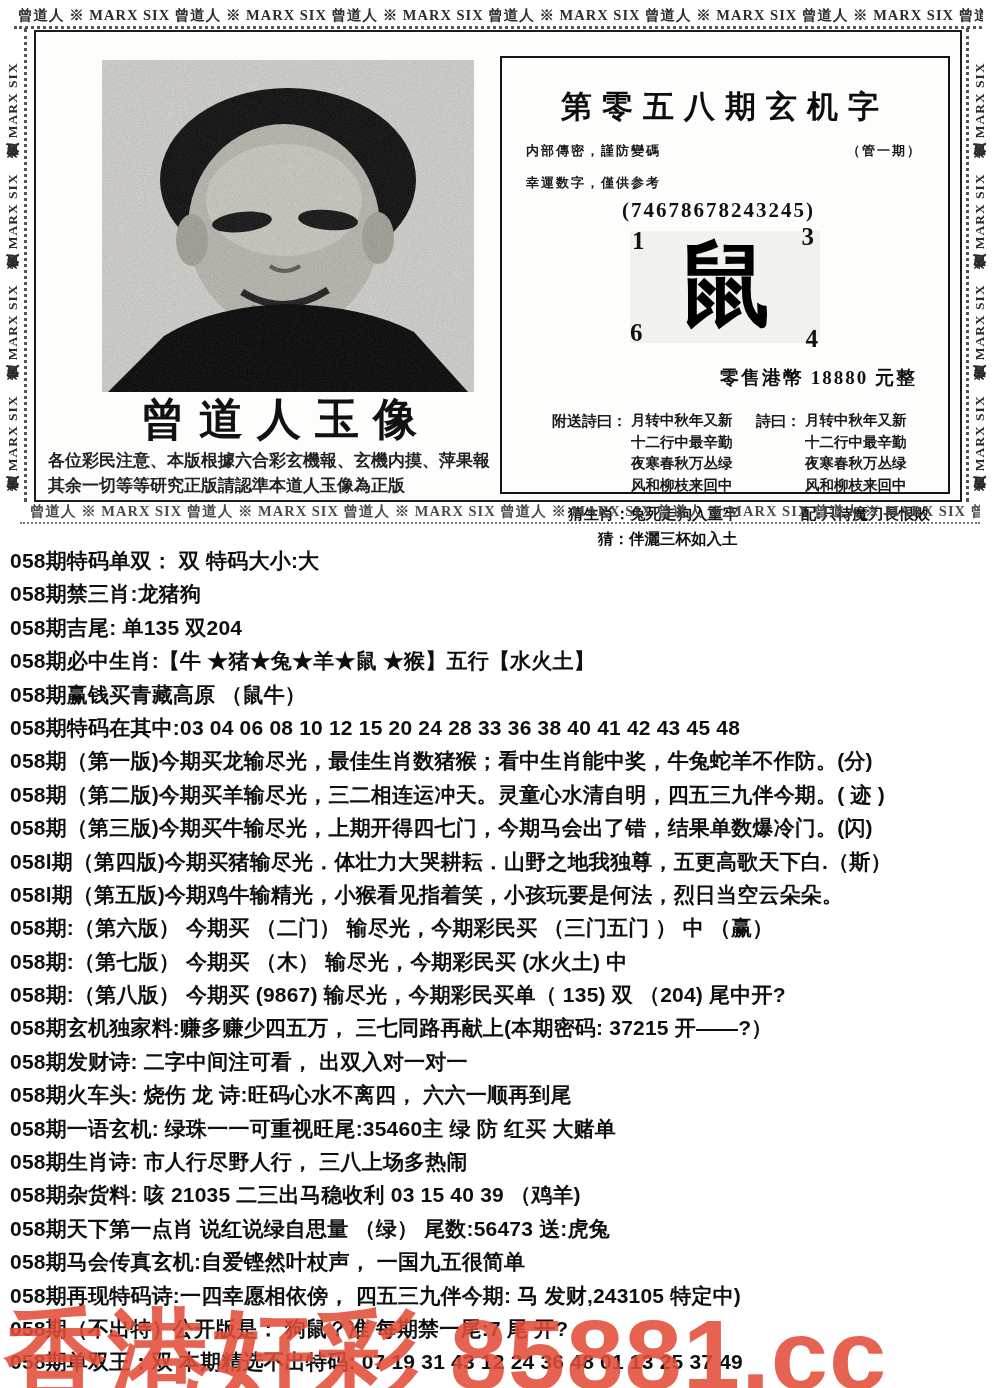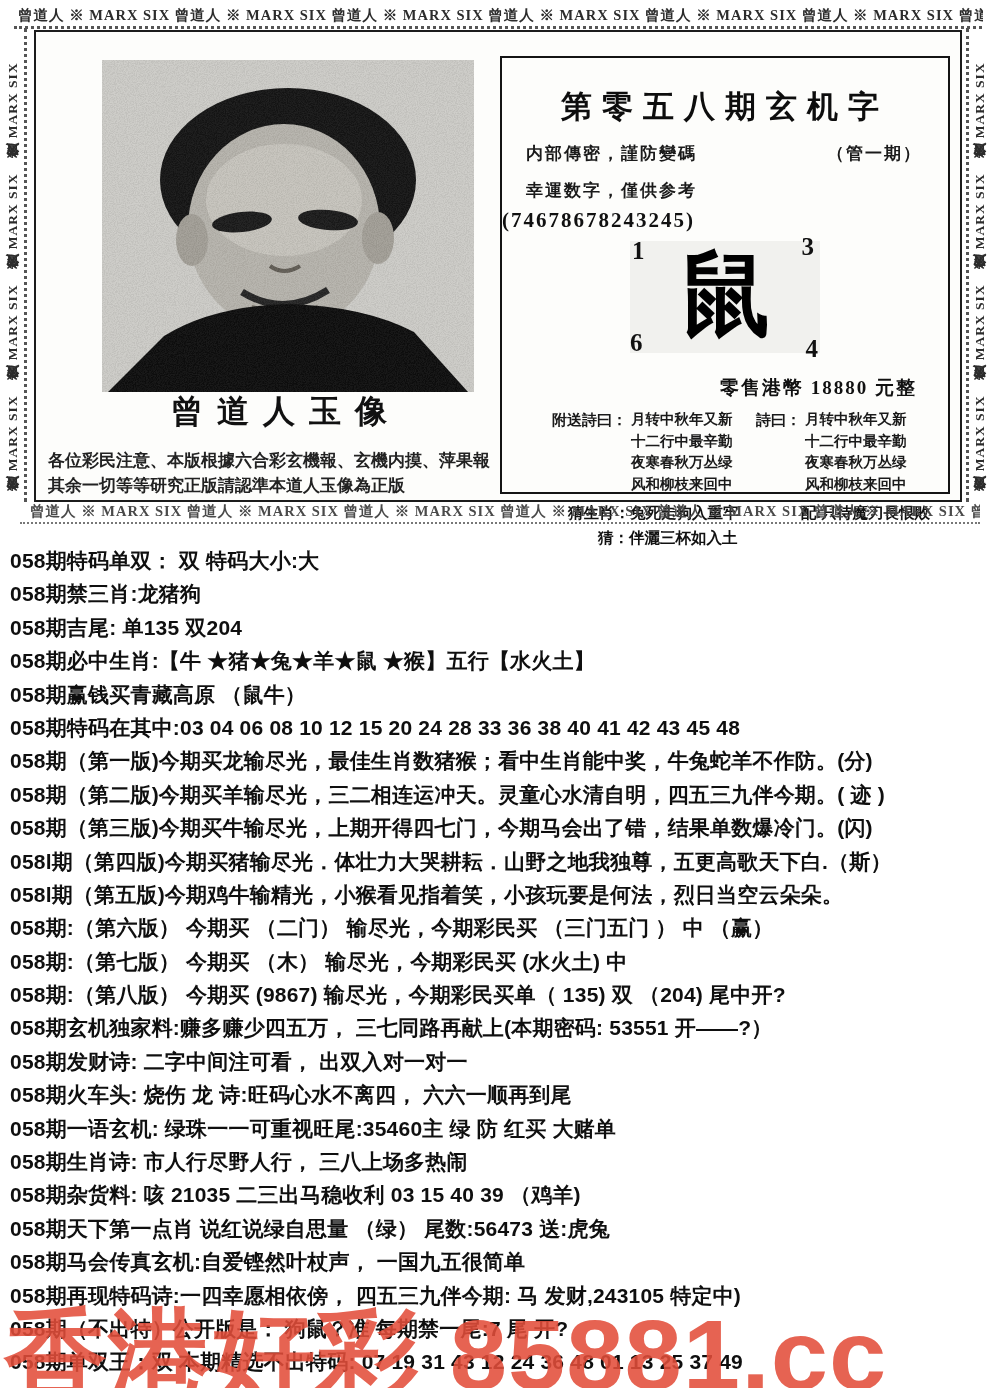--- a/index.html
+++ b/index.html
@@ -24,50 +24,50 @@
   .strip-left{left:4px;border-left:3px dotted #555;padding-left:2px;}
   .strip-right{left:966px;border-right:3px dotted #555;padding-right:2px;}
 
   .frame{position:absolute;left:34px;top:30px;width:924px;height:468px;
          border:2px solid #1c1c1c;background:#fdfdfb;}
 
   
   .portrait{position:absolute;left:66px;top:28px;width:372px;height:332px;}
   .caption{position:absolute;left:40px;top:358px;width:420px;text-align:center;
            font-family:Liberation Mono, monospace;font-weight:bold;
-           font-size:32px;letter-spacing:14px;color:#111;}
+           font-size:44px;letter-spacing:14px;color:#111;}
   .notes{position:absolute;left:12px;top:416px;width:460px;
          font-family:"Liberation Serif",serif;font-weight:bold;
          font-size:17px;line-height:25px;color:#222;}
 
   
   .mbox{position:absolute;left:464px;top:24px;width:446px;height:434px;
         border:2px solid #141414;}
   .mbox-title{margin-top:28px;text-align:center;
         font-family:"Liberation Serif",serif;font-weight:bold;
         font-size:31px;letter-spacing:10px;color:#0d0d0d;}
   .mbox-row{display:flex;justify-content:space-between;
         padding:0 26px 0 24px;margin-top:14px;
         font-family:"Liberation Serif",serif;font-weight:bold;
-        font-size:17px;color:#1a1a1a;letter-spacing:2px;gap:28px;}
+        font-size:13px;color:#1a1a1a;letter-spacing:2px;gap:28px;}
   .mbox-row.second{}
-  .mbox-numbers{margin-top:6px;
+  .mbox-numbers{margin-top:6px;padding-left:120px;
         font-family:"Liberation Serif",serif;font-weight:bold;
         font-size:21px;letter-spacing:2px;color:#111;}
   .zodiac-wrap{position:relative;width:190px;height:112px;margin:8px auto 0 auto;background:#f1f1ee;}
   .zodiac-char{position:absolute;left:50%;top:50%;transform:translate(-50%,-52%);
         font-family:"DejaVu Serif",serif;font-weight:bold;font-size:92px;color:#000;}
   .zcorner{position:absolute;font-family:"Liberation Serif",serif;font-weight:bold;
         font-size:25px;color:#111;}
   .z-tl{left:2px;top:-4px;} .z-tr{right:6px;top:-8px;}
   .z-bl{left:0px;bottom:-4px;} .z-br{right:2px;bottom:-10px;}
   .price{margin-top:22px;padding-left:218px;
         font-family:"Liberation Serif",serif;font-weight:bold;
         font-size:19px;letter-spacing:2px;color:#111;}
-  .poems{display:flex;margin-top:8px;padding:0 10px 0 50px;
+  .poems{display:flex;margin-top:19px;padding:0 10px 0 50px;
         font-family:"Liberation Serif",serif;font-weight:bold;color:#1a1a1a;text-align:right;}
   .poem-col{display:flex;}
   .poem-label{font-size:15px;padding-top:2px;white-space:nowrap;}
   .poem-lines{font-size:14.5px;line-height:21.5px;padding-left:4px;white-space:nowrap;}
   .poem-left{flex:1.12;} .poem-right{flex:1;}
   .guess-row{display:flex;justify-content:space-between;margin-top:8px;
         padding:0 18px 0 66px;font-family:"Liberation Serif",serif;font-weight:bold;
         font-size:15.5px;color:#111;white-space:nowrap;text-align:center;}
   .guess2{margin-top:4px;padding-left:96px;font-family:"Liberation Serif",serif;
         font-weight:bold;font-size:15.5px;color:#111;}
@@ -189,21 +189,21 @@
   <div class="bline">058期赢钱买青藏高原 （鼠牛）</div>
   <div class="bline">058期特码在其中:03 04 06 08 10 12 15 20 24 28 33 36 38 40 41 42 43 45 48</div>
   <div class="bline">058期（第一版)今期买龙输尽光，最佳生肖数猪猴；看中生肖能中奖，牛兔蛇羊不作防。(分)</div>
   <div class="bline">058期（第二版)今期买羊输尽光，三二相连运冲天。灵童心水清自明，四五三九伴今期。( 迹 )</div>
   <div class="bline">058期（第三版)今期买牛输尽光，上期开得四七门，今期马会出了错，结果单数爆冷门。(闪)</div>
   <div class="bline">058l期（第四版)今期买猪输尽光．体壮力大哭耕耘．山野之地我独尊，五更高歌天下白.（斯）</div>
   <div class="bline">058l期（第五版)今期鸡牛输精光，小猴看见指着笑，小孩玩要是何法，烈日当空云朵朵。</div>
   <div class="bline">058期:（第六版） 今期买 （二门） 输尽光，今期彩民买 （三门五门 ） 中 （赢）</div>
   <div class="bline">058期:（第七版） 今期买 （木） 输尽光，今期彩民买 (水火土) 中</div>
   <div class="bline">058期:（第八版） 今期买 (9867) 输尽光，今期彩民买单（ 135)  双 （204) 尾中开?</div>
-  <div class="bline">058期玄机独家料:赚多赚少四五万， 三七同路再献上(本期密码: 53551   开——?）</div>
+  <div class="bline">058期玄机独家料:赚多赚少四五万， 三七同路再献上(本期密码: 37215   开——?）</div>
   <div class="bline">058期发财诗: 二字中间注可看， 出双入对一对一</div>
   <div class="bline">058期火车头: 烧伤 龙 诗:旺码心水不离四， 六六一顺再到尾</div>
   <div class="bline">058期一语玄机: 绿珠一一可重视旺尾:35460主 绿 防 红买 大赌单</div>
   <div class="bline">058期生肖诗: 市人行尽野人行， 三八上场多热闹</div>
   <div class="bline">058期杂货料: 咳  21035  二三出马稳收利 03 15 40 39 （鸡羊)</div>
   <div class="bline">058期天下第一点肖 说红说绿自思量 （绿） 尾数:56473 送:虎兔</div>
   <div class="bline">058期马会传真玄机:自爱铿然叶杖声， 一国九五很简单</div>
   <div class="bline">058期再现特码诗:一四幸愿相依傍， 四五三九伴今期: 马 发财,243105 特定中)</div>
   <div class="bline">058期（不出特）公开版是： 狗鼠？准 每期禁一尾:7 尾 开?</div>
   <div class="bline">058期单双王：双 本期精选不出特码: 07 19 31 43 12 24 36 48 01 13 25 37 49</div>

